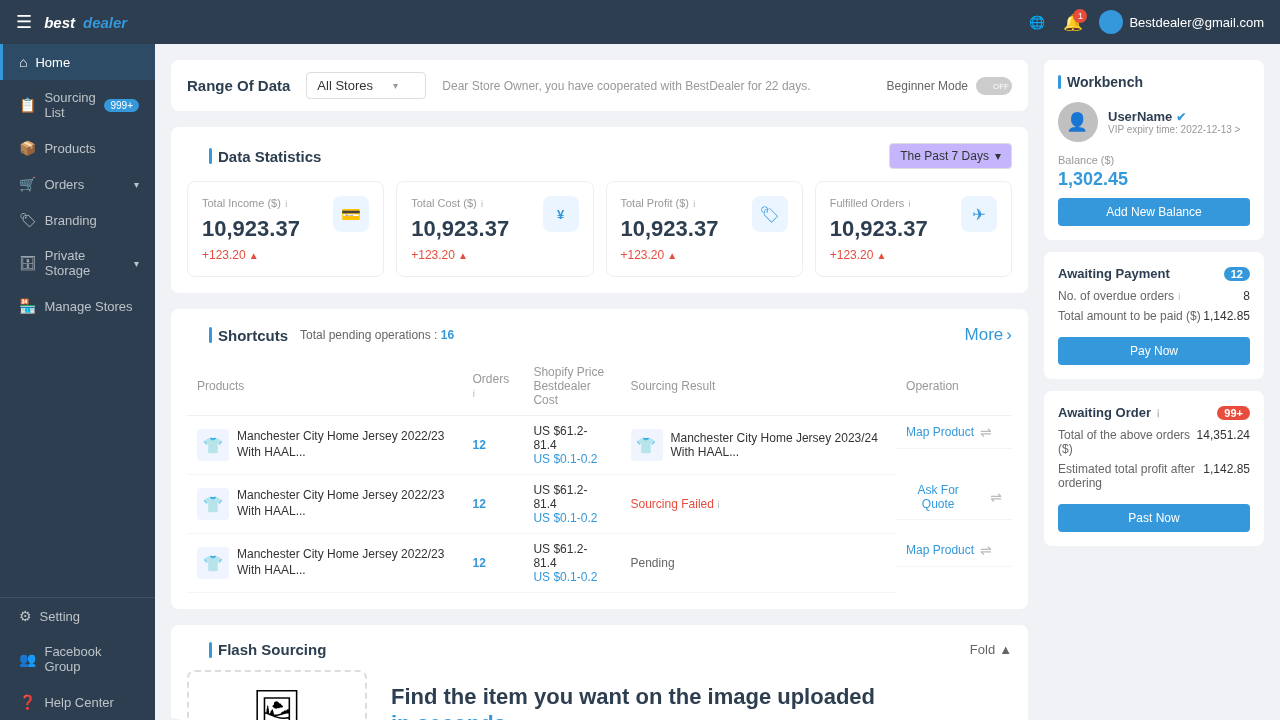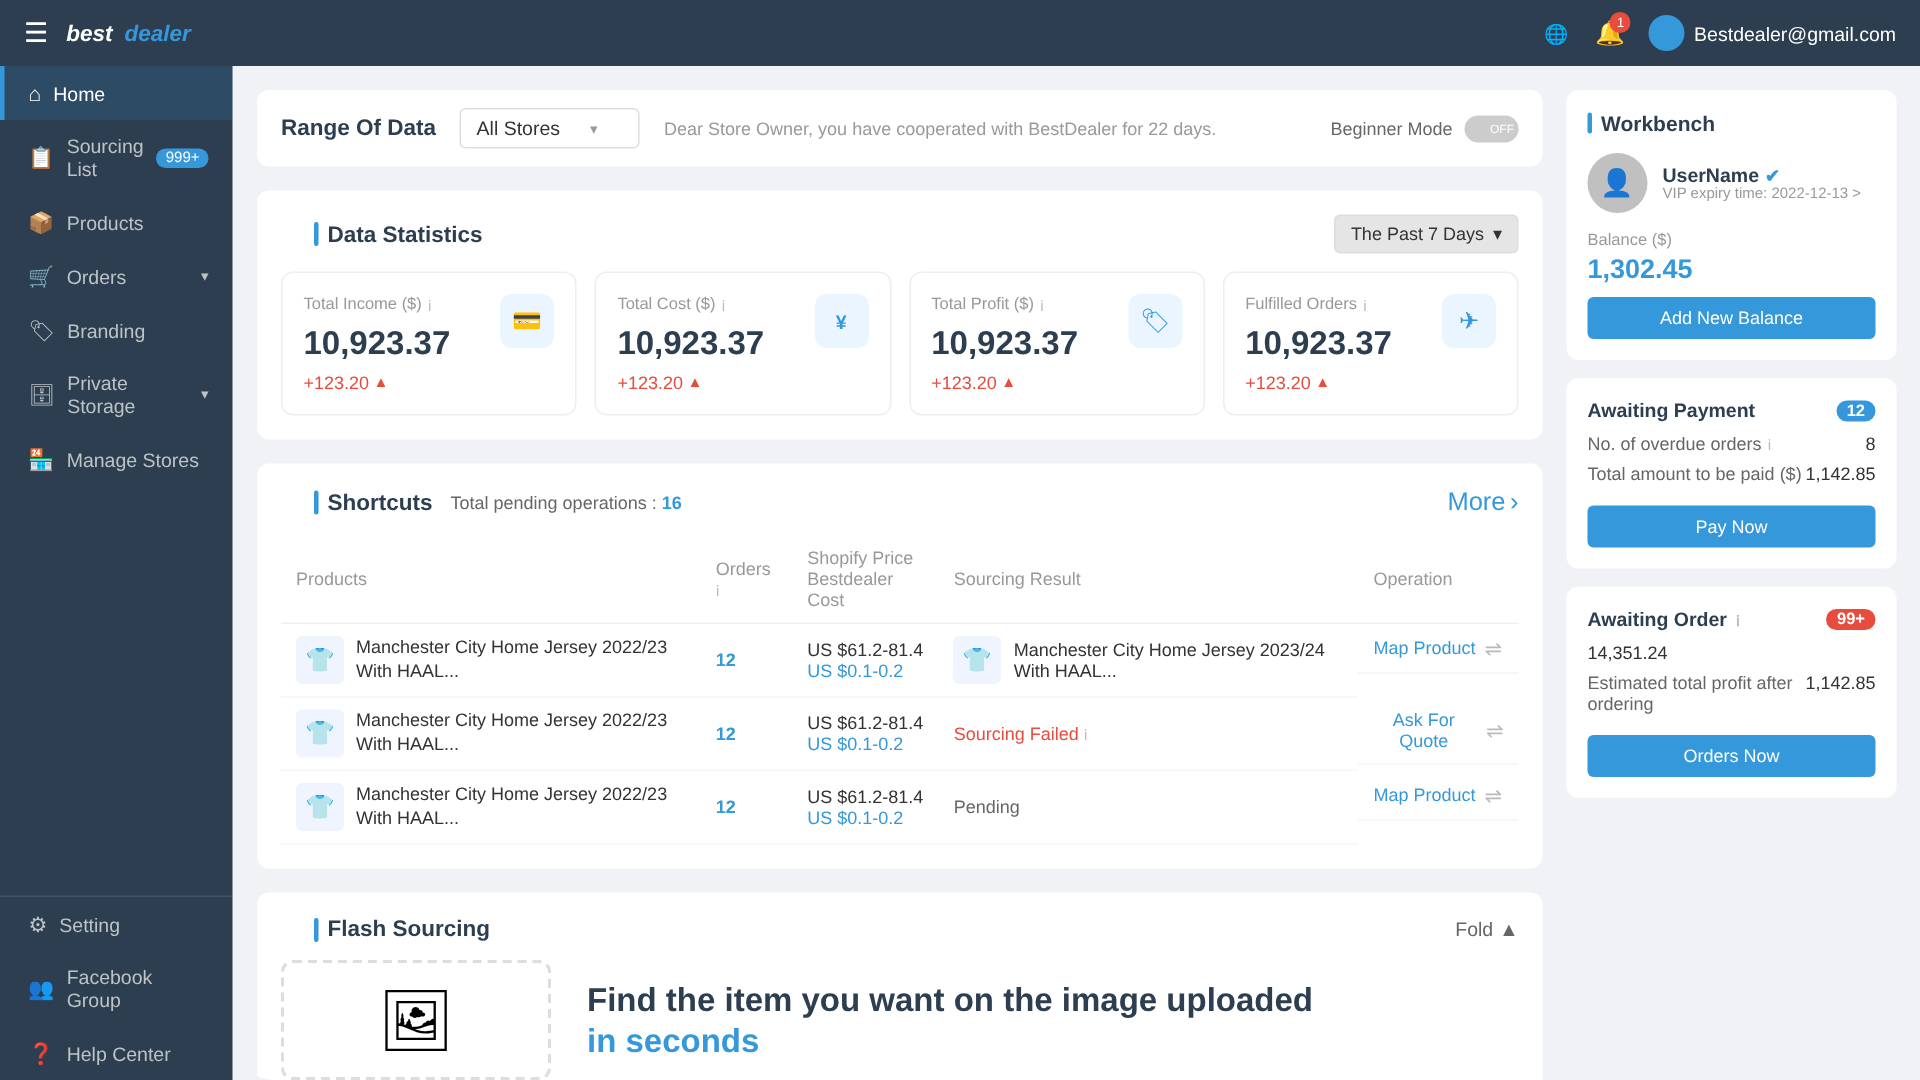--- a/index.html
+++ b/index.html
@@ -86,21 +86,21 @@
     .flash-header { display: flex; align-items: center; justify-content: space-between; }
     .fold-btn { color: #666; font-size: 13px; cursor: pointer; display: flex; align-items: center; gap: 4px; }
     .flash-content { display: flex; gap: 24px; margin-top: 12px; align-items: center; }
     .flash-image-area { width: 180px; height: 80px; border: 2px dashed #ddd; border-radius: 8px; display: flex; align-items: center; justify-content: center; flex-shrink: 0; overflow: hidden; }
     .flash-image-placeholder { font-size: 40px; }
     .flash-text { flex: 1; }
     .flash-heading { font-size: 22px; font-weight: 600; color: #2c3e50; line-height: 1.3; }
     .flash-subheading { font-size: 22px; font-weight: 700; color: #3498db; }
 
     
-    .date-select { border: 1px solid #ddd; border-radius: 4px; padding: 5px 10px; font-size: 12px; color: #333; cursor: pointer; display: flex; align-items: center; gap: 6px; background: #e5e5e5; }
+    .date-select { border: 1px solid #ddd; border-radius: 4px; padding: 5px 10px; font-size: 12px; color: #333; cursor: pointer; display: flex; align-items: center; gap: 6px; background: #c4b5fd; }
 
     
     .workbench { width: 220px; flex-shrink: 0; display: flex; flex-direction: column; gap: 12px; }
     .wb-card { background: white; border-radius: 8px; padding: 14px; }
     .wb-title { font-size: 14px; font-weight: 600; color: #2c3e50; display: flex; align-items: center; gap: 6px; margin-bottom: 12px; }
     .wb-title::before { content: ''; display: inline-block; width: 3px; height: 14px; background: #3498db; border-radius: 2px; }
 
     .wb-user { display: flex; align-items: center; gap: 10px; margin-bottom: 12px; }
     .wb-avatar { width: 40px; height: 40px; border-radius: 50%; background: #c0c0c0; display: flex; align-items: center; justify-content: center; font-size: 18px; overflow: hidden; }
     .wb-username { font-size: 13px; font-weight: 600; color: #2c3e50; display: flex; align-items: center; gap: 4px; }
@@ -334,21 +334,21 @@
               </td>
               <td><span class="blue-link">12</span></td>
               <td>
                 <div class="price-main">US $61.2-81.4</div>
                 <div class="price-sub">US $0.1-0.2</div>
               </td>
               <td>
                 <span class="sourcing-failed">Sourcing Failed</span>
                 <span class="info-icon">ℹ</span>
               </td>
-              <td style="display:flex;align-items:center;gap:8px;">
+              <td style="display:flex;align-items:center;gap:20px;">
                 <button class="btn-ask">Ask For Quote</button>
                 <span class="sort-icon">⇌</span>
               </td>
             </tr>
             <tr>
               <td>
                 <div class="product-cell">
                   <div class="product-img">👕</div>
                   <span class="product-name">Manchester City Home Jersey 2022/23 With HAAL...</span>
                 </div>
@@ -430,24 +430,25 @@
 
       <div class="wb-card">
         <div class="wb-section-header">
           <span class="wb-section-title">
             <span>Awaiting Order</span>
             <span class="info-icon">ℹ</span>
           </span>
           <span class="wb-badge wb-badge-red">99+</span>
         </div>
         <div class="wb-row">
+          <span class="wb-row-label">Total of the above orders ($)</span>
           <span class="wb-row-value">14,351.24</span>
         </div>
         <div class="wb-row">
           <span class="wb-row-label">Estimated total profit after ordering</span>
           <span class="wb-row-value">1,142.85</span>
         </div>
-        <button class="wb-pay-btn">Orders Now</button>
+        <button class="wb-pay-btn">Past Now</button>
       </div>
     </div>
 
   </div>
 </div>
 
 </body></html>

